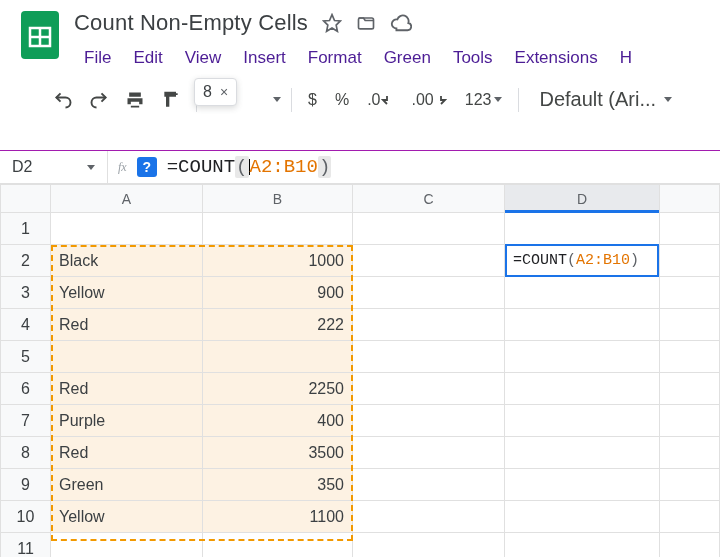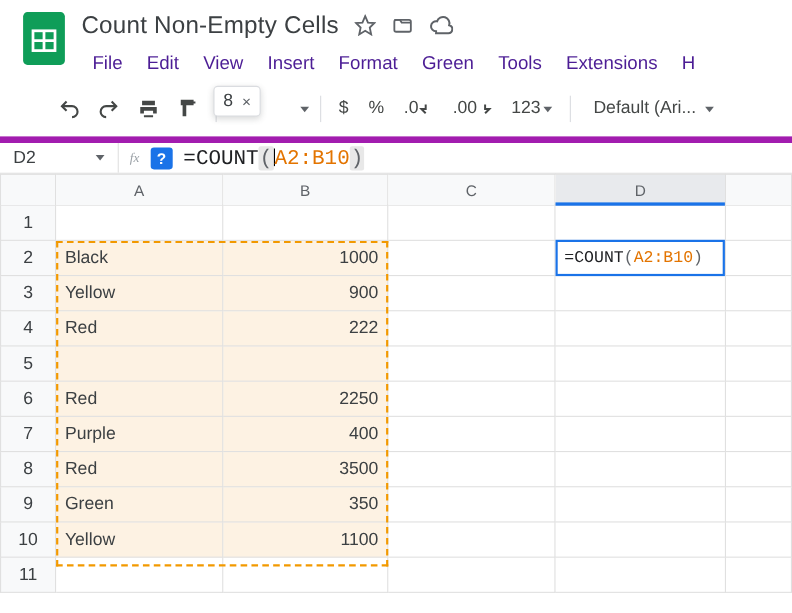--- a/index.html
+++ b/index.html
@@ -84,21 +84,21 @@
   .tb-text {
     font-size: 16px;
     color: #444746;
     padding: 4px 6px;
     cursor: pointer;
     display: inline-flex;
     align-items: center;
     gap: 3px;
   }
   .font-select {
-    font-size: 16px;
+    font-size: 20px;
     color: #444746;
     padding: 4px 10px;
     cursor: pointer;
     display: inline-flex;
     align-items: center;
     gap: 8px;
   }
   .caret {
     width: 0; height: 0;
     border-left: 4px solid transparent;
@@ -124,23 +124,24 @@
   }
   .preview-tooltip .close {
     color: #5f6368;
     cursor: pointer;
     font-size: 14px;
   }
 
   .formula-bar {
     display: flex;
     align-items: center;
-    border-top: 6px solid #a21caf;
+    border-top: 1px solid #a21caf;
     border-bottom: 1px solid #e0e0e0;
     height: 34px;
+    margin-top: 25px;
   }
   .name-box {
     width: 108px;
     padding: 0 12px;
     font-size: 16px;
     color: #3c4043;
     display: flex;
     align-items: center;
     justify-content: space-between;
     border-right: 1px solid #e0e0e0;

